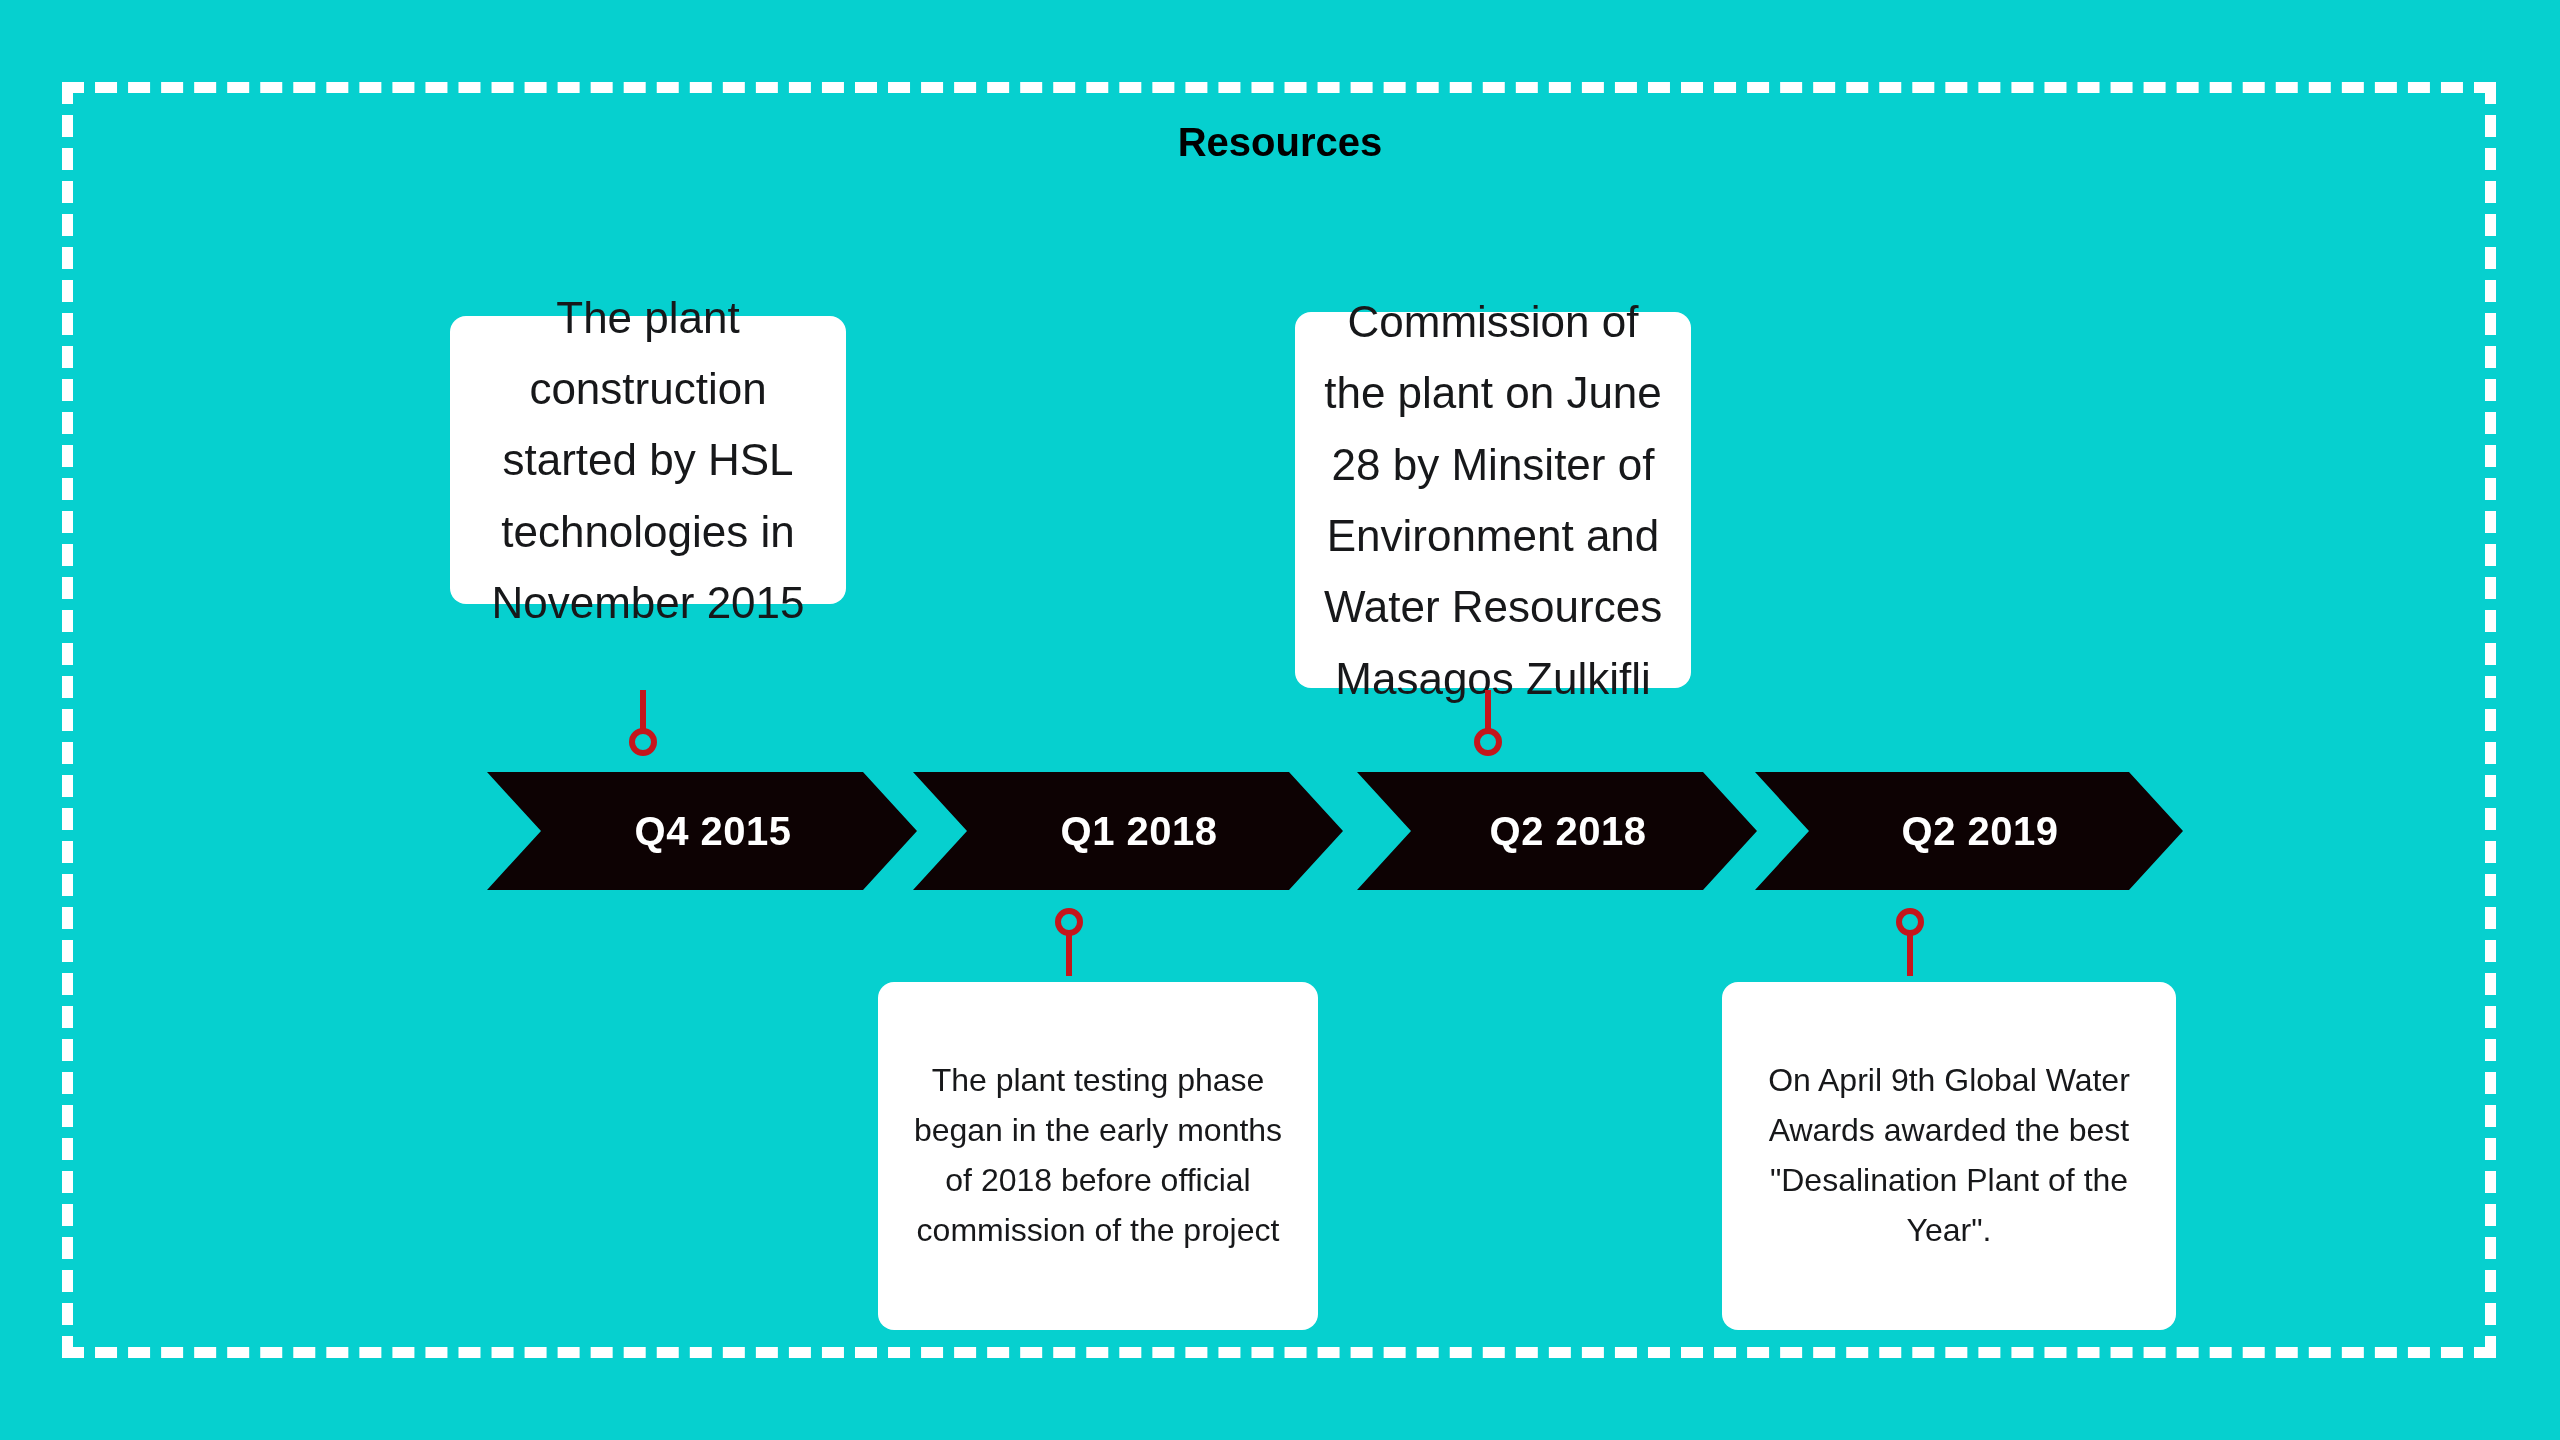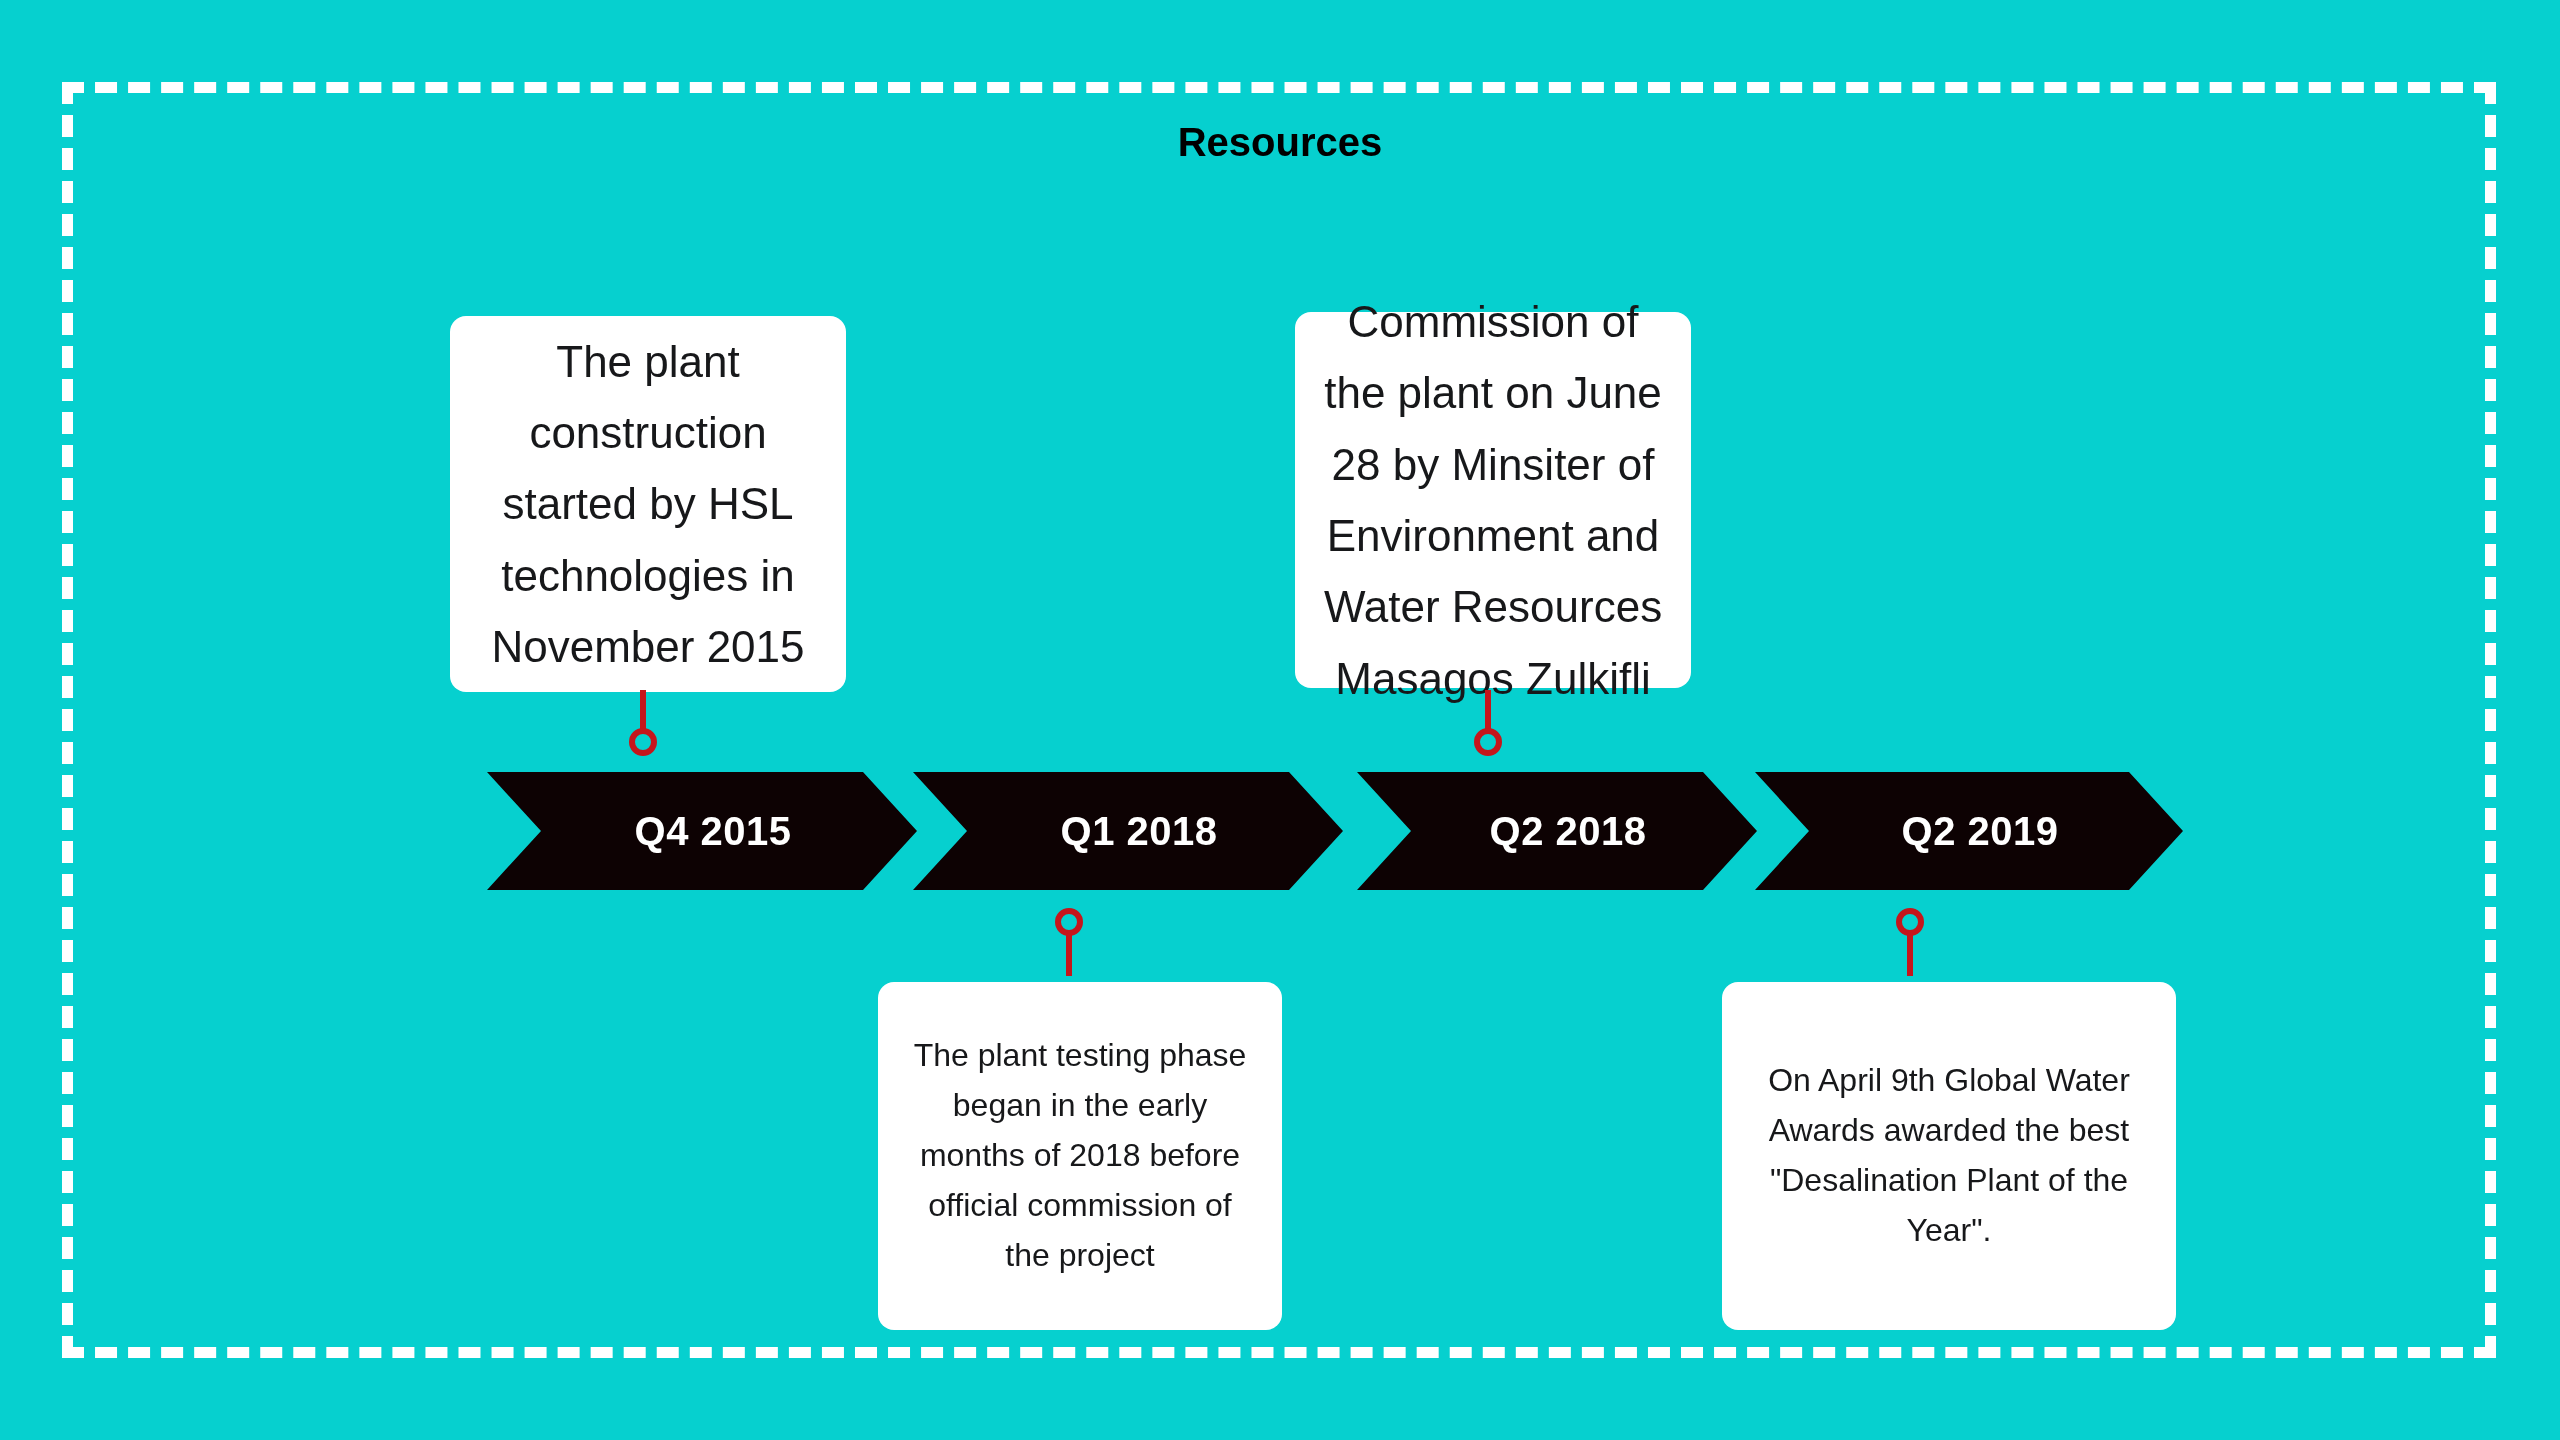--- a/index.html
+++ b/index.html
@@ -140,23 +140,23 @@
     padding: 20px 24px;
   }
   .card-text {
     color: #17181a;
     font-size: 44px;
     line-height: 1.62;
     text-align: center;
     width: 100%;
   }
 
-  #card-0 { left: 450px;  top: 316px; width: 396px; height: 376px; }
+  #card-0 { left: 450px;  top: 316px; width: 396px; height: 288px; }
   #card-2 { left: 1295px; top: 312px; width: 396px; height: 376px; }
-  #card-1 { left: 878px;  top: 982px; width: 404px; height: 348px; }
+  #card-1 { left: 878px;  top: 982px; width: 440px; height: 348px; }
   #card-3 { left: 1722px; top: 982px; width: 454px; height: 348px; }
 
   #card-1 .card-text,
   #card-3 .card-text { font-size: 32px; line-height: 1.56; }
 </style>
 </head>
 <body>
 
 <div id="canvas">
 

